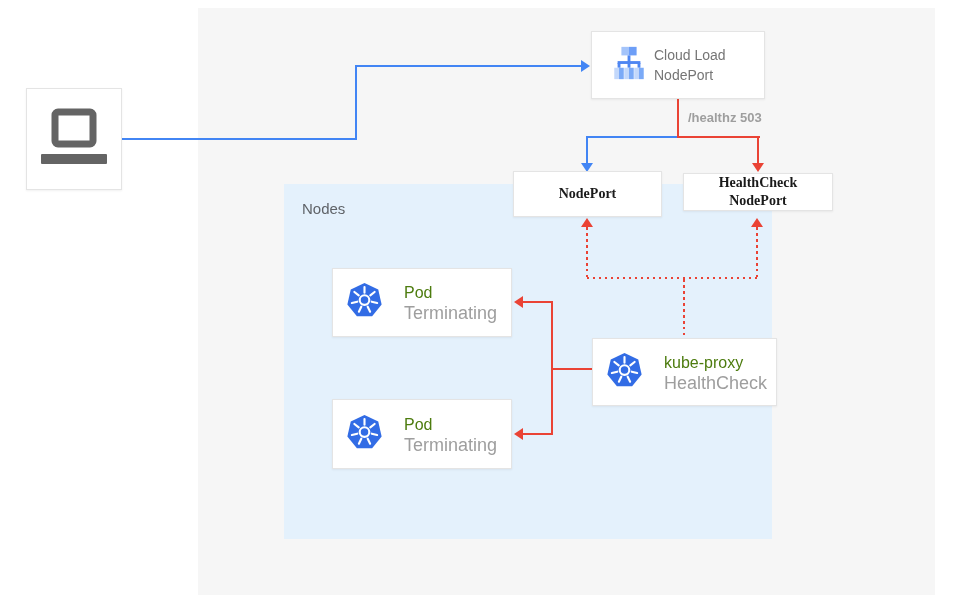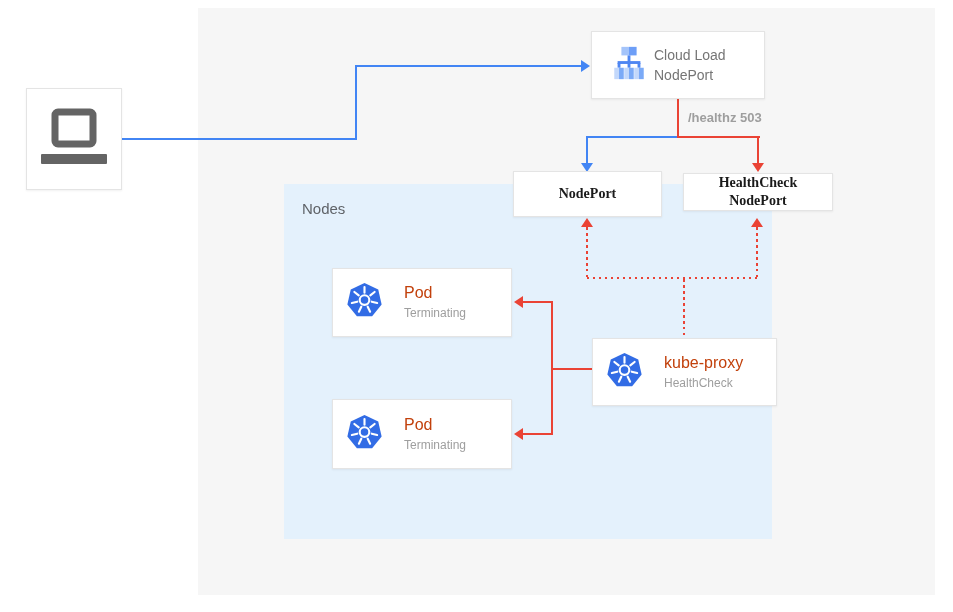--- a/index.html
+++ b/index.html
@@ -21,22 +21,22 @@
 
   .port-box { display: flex; align-items: center; justify-content: center; text-align: center;
               font-weight: 700; font-size: 14px; color: #1a1a1a; line-height: 18px; font-family: Liberation Serif, serif; }
   .nodeport-box { left: 513px; top: 171px; width: 149px; height: 46px; }
   .healthcheck-box { left: 683px; top: 173px; width: 150px; height: 38px; }
 
   .entity-box { padding-left: 13px; gap: 21px; }
   .pod1-box { left: 332px; top: 268px; width: 180px; height: 69px; }
   .pod2-box { left: 332px; top: 399px; width: 180px; height: 70px; }
   .kubeproxy-box { left: 592px; top: 338px; width: 185px; height: 68px; }
-  .entity-title { font-size: 16px; line-height: 21px; color: #c2410c; }
-  .entity-sub { font-size: 12px; line-height: 20px; color: #9e9e9e; }
+  .entity-title { font-size: 16px; line-height: 21px; color: #4d7c0f; }
+  .entity-sub { font-size: 18px; line-height: 20px; color: #9e9e9e; }
 
   .healthz-label { position: absolute; left: 688px; top: 110px; font-size: 13px; font-weight: 700; color: #9e9e9e; z-index: 2; text-align: right; }
 
   .hline, .vline { position: absolute; z-index: 1; }
   .hline { height: 2px; }
   .vline { width: 2px; }
   .blue { background: #4285f4; }
   .red { background: #ea4335; }
   .dot-v { position: absolute; width: 2px; z-index: 1;
            background: repeating-linear-gradient(to bottom, #ea4335 0 2.5px, transparent 2.5px 6px); }

